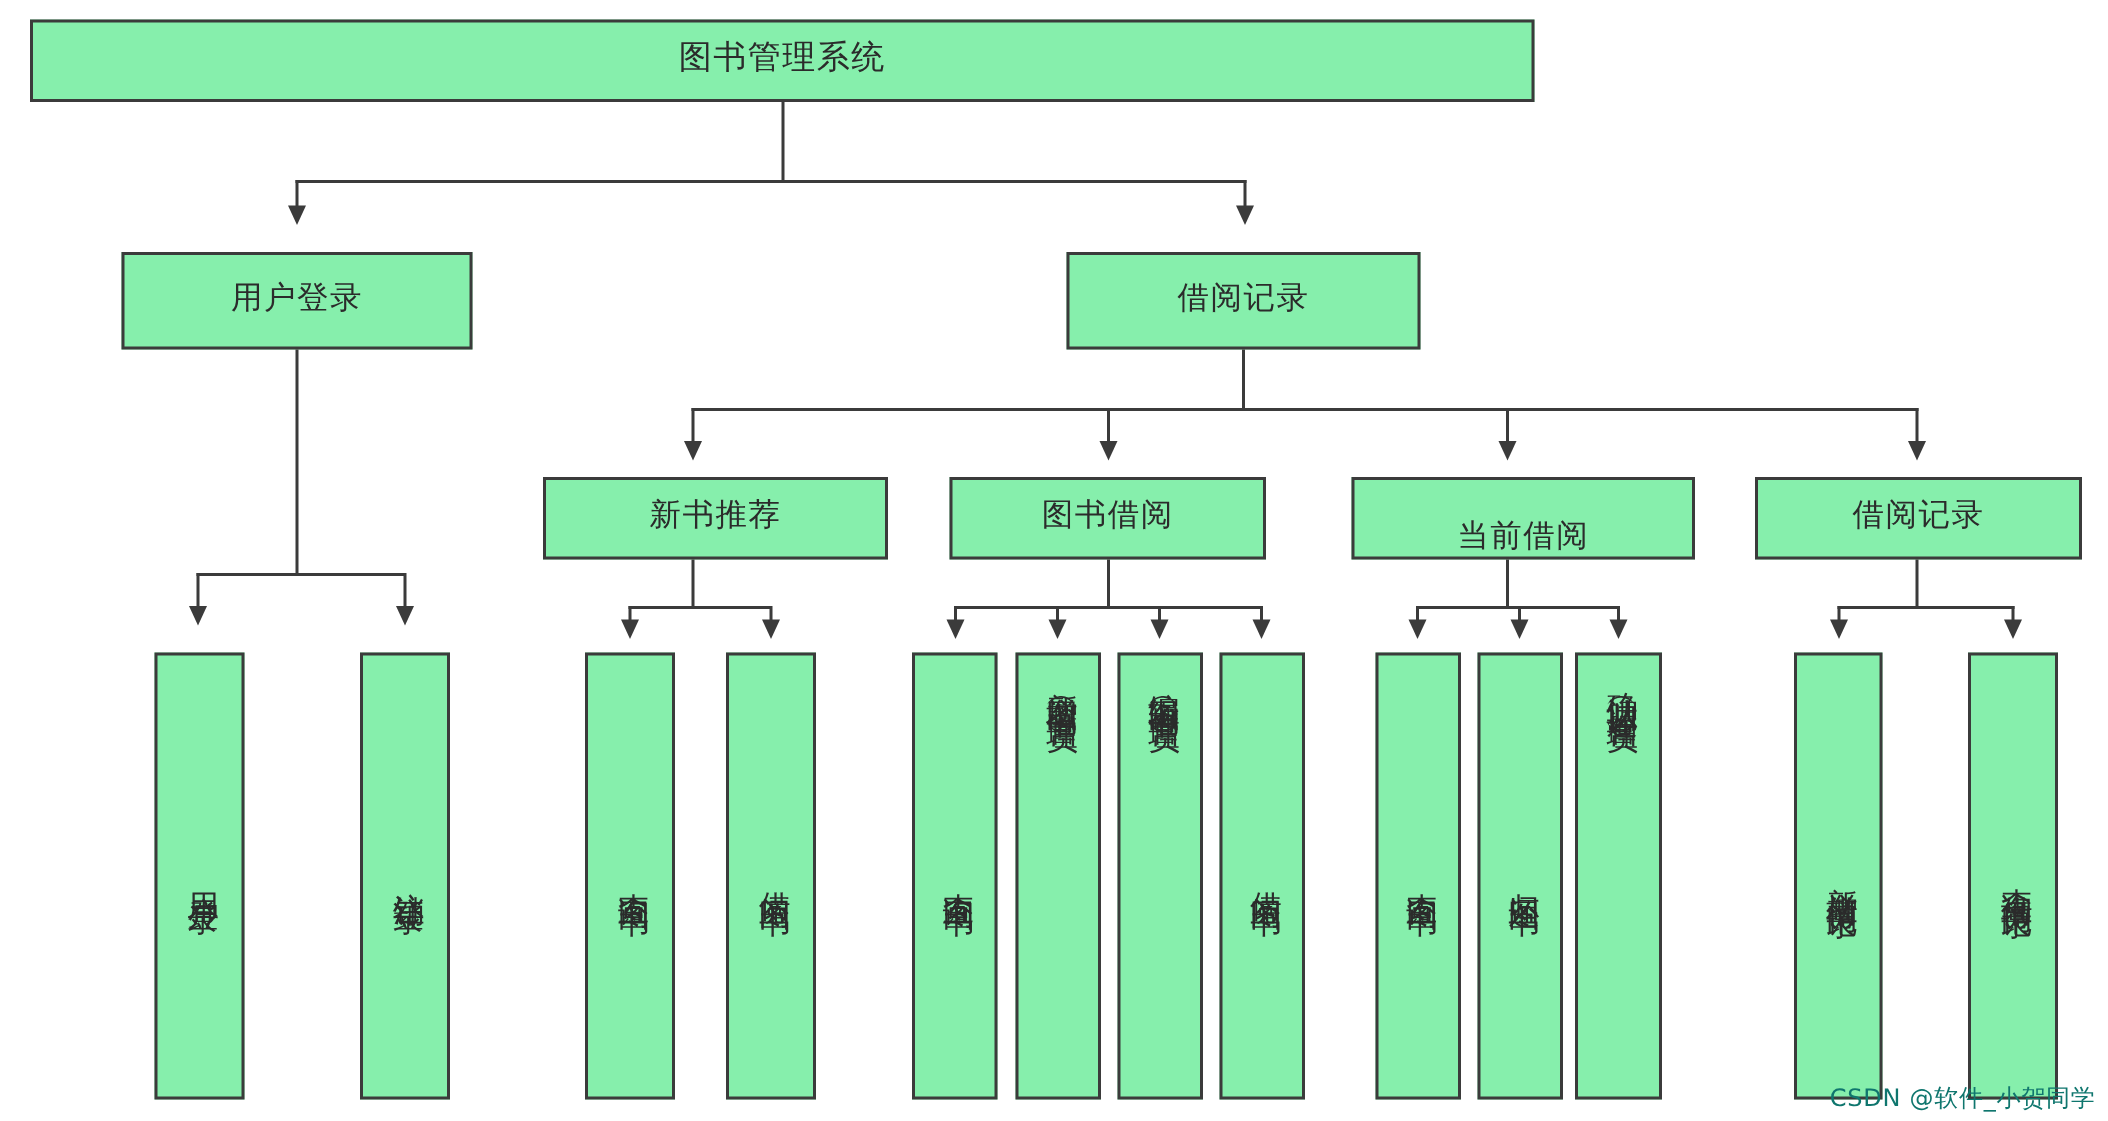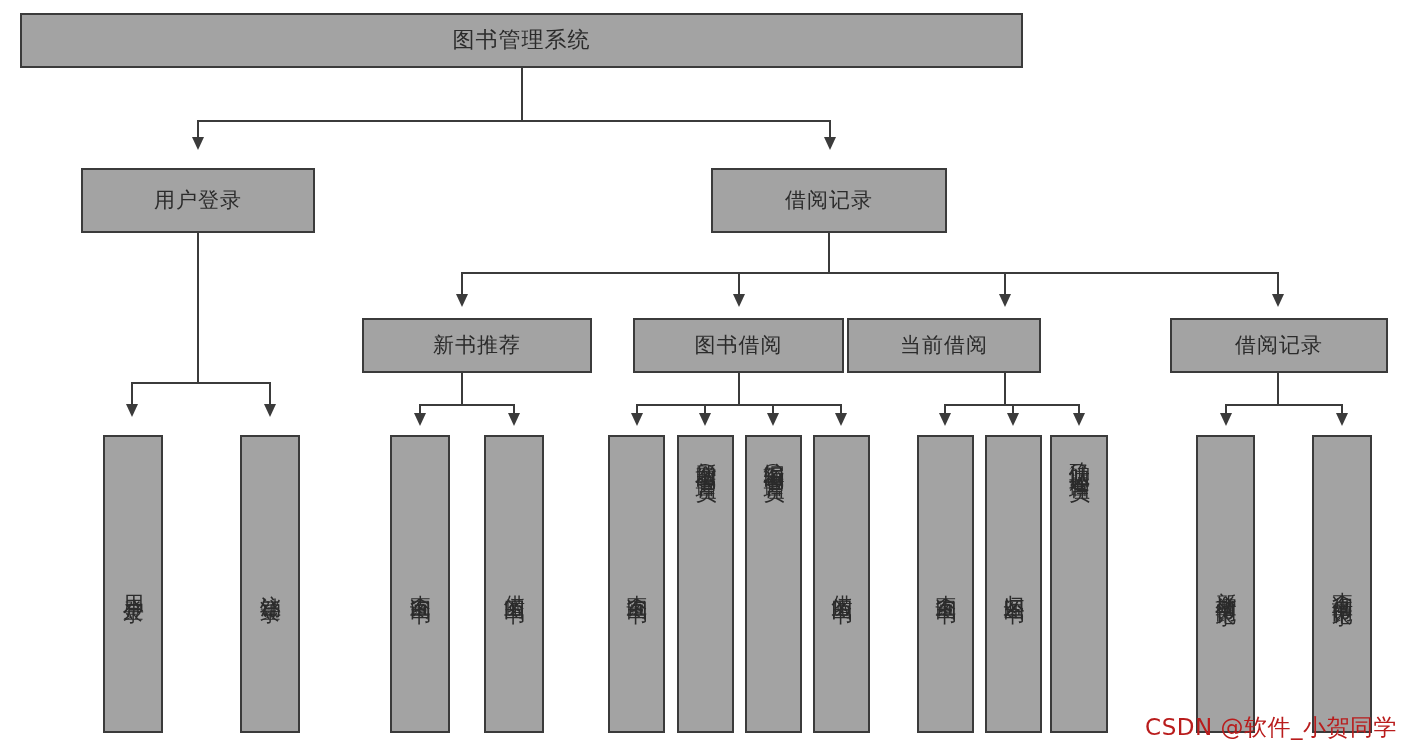--- a/index.html
+++ b/index.html
@@ -7,26 +7,27 @@
     width:1405px;height:747px;
     font-family:"DejaVu Sans","Liberation Sans",sans-serif;
     overflow:hidden;
   }
   #canvas{position:relative;width:1405px;height:747px;background:#fff;}
 
   
   .node{
     position:absolute;
     box-sizing:border-box;
-    background:#a3a3a3;
+    background:#86efac;
     border:2px solid #3b3b3b;
     display:flex;
     align-items:center;
     justify-content:center;
     color:#2b2b2b;
+    font-family:Liberation Mono, monospace;
   }
   .node.h{            
     font-size:21px;
     letter-spacing:1px;
     line-height:1.1;
   }
   .node.root{
     font-size:22px;
   }
   .node.v{            
@@ -56,22 +57,22 @@
     width:0;height:0;
     border-left:6px solid transparent;
     border-right:6px solid transparent;
     border-top:13px solid #3b3b3b;
   }
 
   
   #watermark{
     position:absolute;
     right:8px;bottom:4px;
-    font-size:23px;
-    color:#b91c1c;
+    font-size:16px;
+    color:#0f766e;
     letter-spacing:0.5px;
     white-space:nowrap;
     user-select:none;
     text-align:center;
   }
 </style>
 </head>
 <body>
 
 <div id="canvas">
@@ -114,21 +115,21 @@
   <div class="arrow" style="left:999px;top:294px;"></div>
   <div class="ln v" style="left:1277px;top:272px;width:2px;height:23px;"></div>
   <div class="arrow" style="left:1272px;top:294px;"></div>
 
   <div class="node h" style="left:362px;top:318px;width:230px;height:55px;">
     <span>新书推荐</span>
   </div>
   <div class="node h" style="left:633px;top:318px;width:211px;height:55px;">
     <span>图书借阅</span>
   </div>
-  <div class="node h" style="left:847px;top:318px;width:194px;height:55px;">
+  <div class="node h" style="left:901px;top:318px;width:229px;height:55px;align-items:flex-end;">
     <span>当前借阅</span>
   </div>
   <div class="node h" style="left:1170px;top:318px;width:218px;height:55px;">
     <span>借阅记录</span>
   </div>
 
   <div class="ln v" style="left:461px;top:373px;width:2px;height:32px;"></div>
   <div class="ln h" style="left:419px;top:404px;width:95px;height:2px;"></div>
   <div class="ln v" style="left:419px;top:404px;width:2px;height:10px;"></div>
   <div class="arrow" style="left:414px;top:413px;"></div>

